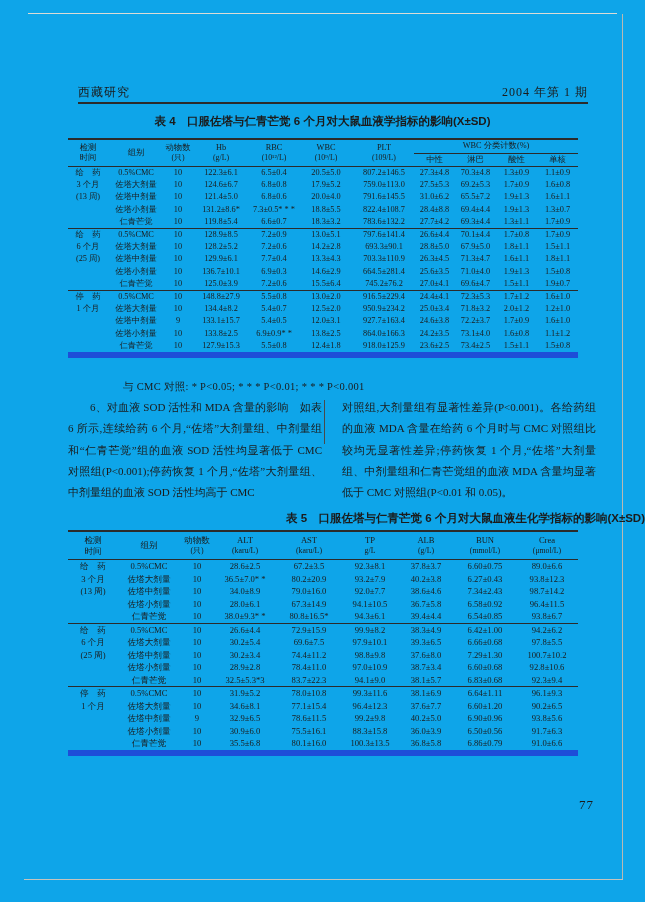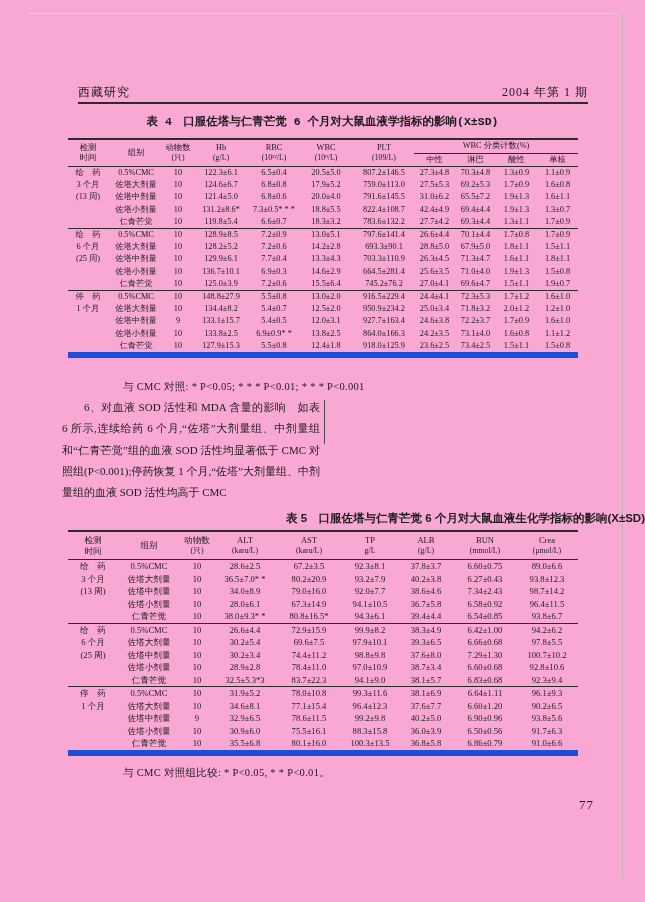--- a/index.html
+++ b/index.html
@@ -1,28 +1,28 @@
 <!DOCTYPE html>
 <html><head>
 <meta charset="utf-8">
 <style>
   html,body{margin:0;padding:0;}
-  .page{position:relative;width:645px;height:902px;background:#f9a8d4;overflow:hidden;
+  .page{position:relative;width:645px;height:902px;background:#0ea5e9;overflow:hidden;
         font-family:"Liberation Serif","DejaVu Serif",serif;color:#1b1b1b;}
   .edge-top{position:absolute;left:28px;right:28px;top:13px;height:1px;background:#dcdcd6;}
   .edge-right{position:absolute;top:14px;bottom:22px;right:22px;width:1px;background:#b9b9b2;}
   .edge-bottom{position:absolute;left:24px;right:22px;bottom:22px;height:1px;background:#c4c4bd;}
 
   .running-head{position:absolute;top:84px;left:78px;width:510px;display:flex;
                 justify-content:space-between;font-size:12px;letter-spacing:1px;}
   .head-rule{position:absolute;top:102px;left:78px;width:510px;height:2px;background:#2b2b2b;}
 
   .tbl-title{position:absolute;left:0;width:645px;text-align:center;
              font-family:"Liberation Sans","DejaVu Sans",sans-serif;font-weight:bold;font-size:11.5px;}
-  .t4-title{top:114px;font-family:Liberation Mono, monospace;}
+  .t4-title{top:114px;}
   .t5-title{top:511px;text-align:right;}
 
   table.datatable{position:absolute;left:68px;width:510px;border-collapse:collapse;table-layout:fixed;
         border-top:2px solid #2b2b2b;border-bottom:6px solid #1d4ed8;}
   .table4{top:138px;font-size:8.3px;}
   .table5{top:530px;font-size:8.6px;}
   .datatable th{font-weight:normal;font-size:8.3px;padding:1px 0;line-height:10.5px;
         vertical-align:middle;border-bottom:1px solid #2b2b2b;}
   .table5 th{font-size:8.6px;padding:3px 0;}
   .datatable th .u{font-size:7.8px;}
@@ -31,21 +31,21 @@
         overflow:visible;padding:0;}
   .table5 td{height:12.5px;line-height:12.5px;}
   .c-time{text-align:left;padding-left:3px;margin-left:22px;}
   .c-group{text-align:left;padding-left:4px;}
   tr.group-start td{border-top:1px solid #2b2b2b;}
 
   .footnote{position:absolute;left:95px;font-size:10.5px;letter-spacing:.3px;margin-left:28px;}
   .t4-footnote{top:380px;}
   .t5-footnote{top:766px;}
 
-  .bodytext{position:absolute;top:397px;left:62px;width:528px;display:flex;gap:20px;}
+  .bodytext{position:absolute;top:397px;left:68px;width:528px;display:flex;gap:20px;}
   .bodytext .col{width:258px;font-size:11px;line-height:21.3px;text-align:justify;}
   .bodytext .col-left{text-indent:2em;}
   .col-divider{position:absolute;top:400px;left:324px;width:1px;height:44px;background:#4a4a4a;}
 
   .page-number{position:absolute;top:797px;left:571px;font-size:13px;letter-spacing:1px;margin-left:8px;}
 </style>
 </head>
 <body>
 
 <div class="page">
@@ -152,21 +152,21 @@
           <td>1.6±1.1</td>
         </tr>
         <tr>
           <td class="c-time"></td>
           <td class="c-group">佐塔小剂量</td>
           <td>10</td>
           <td>131.2±8.6*</td>
           <td>7.3±0.5* * *</td>
           <td>18.8±5.5</td>
           <td>822.4±108.7</td>
-          <td>42.4±4.9</td>
+          <td>28.4±8.8</td>
           <td>69.4±4.4</td>
           <td>1.9±1.3</td>
           <td>1.3±0.7</td>
         </tr>
         <tr>
           <td class="c-time"></td>
           <td class="c-group">仁青芒觉</td>
           <td>10</td>
           <td>119.8±5.4</td>
           <td>6.6±0.7</td>
@@ -307,20 +307,21 @@
           <td>1.5±1.1</td>
           <td>1.5±0.8</td>
         </tr>
       </tbody>
   </table>
 
   <div class="footnote t4-footnote">与 CMC 对照: * P&lt;0.05; * * * P&lt;0.01; * * * P&lt;0.001</div>
 
   <div class="bodytext">
     <div class="col col-left">6、对血液 SOD 活性和 MDA 含量的影响　如表 6 所示,连续给药 6 个月,“佐塔”大剂量组、中剂量组和“仁青芒觉”组的血液 SOD 活性均显著低于 CMC 对照组(P&lt;0.001);停药恢复 1 个月,“佐塔”大剂量组、中剂量组的血液 SOD 活性均高于 CMC</div>
+    <div class="col col-right">对照组,大剂量组有显著性差异(P&lt;0.001)。各给药组的血液 MDA 含量在给药 6 个月时与 CMC 对照组比较均无显著性差异;停药恢复 1 个月,“佐塔”大剂量组、中剂量组和仁青芒觉组的血液 MDA 含量均显著低于 CMC 对照组(P&lt;0.01 和 0.05)。</div>
   </div>
   <div class="col-divider"></div>
 
   <div class="tbl-title t5-title">表 5　口服佐塔与仁青芒觉 6 个月对大鼠血液生化学指标的影响(X±SD)</div>
 
   <table class="datatable table5">
     <colgroup>
       <col style="width:50px">
         <col style="width:62px">
         <col style="width:34px">
@@ -530,16 +531,15 @@
           <td>35.5±6.8</td>
           <td>80.1±16.0</td>
           <td>100.3±13.5</td>
           <td>36.8±5.8</td>
           <td>6.86±0.79</td>
           <td>91.0±6.6</td>
         </tr>
       </tbody>
   </table>
 
-  <div class="footnote t5-footnote">与 CMC 对照组比较: * P&lt;0.05, * * P&lt;0.01。</div>
 
   <div class="page-number">77</div>
 </div>
 
 </body></html>

